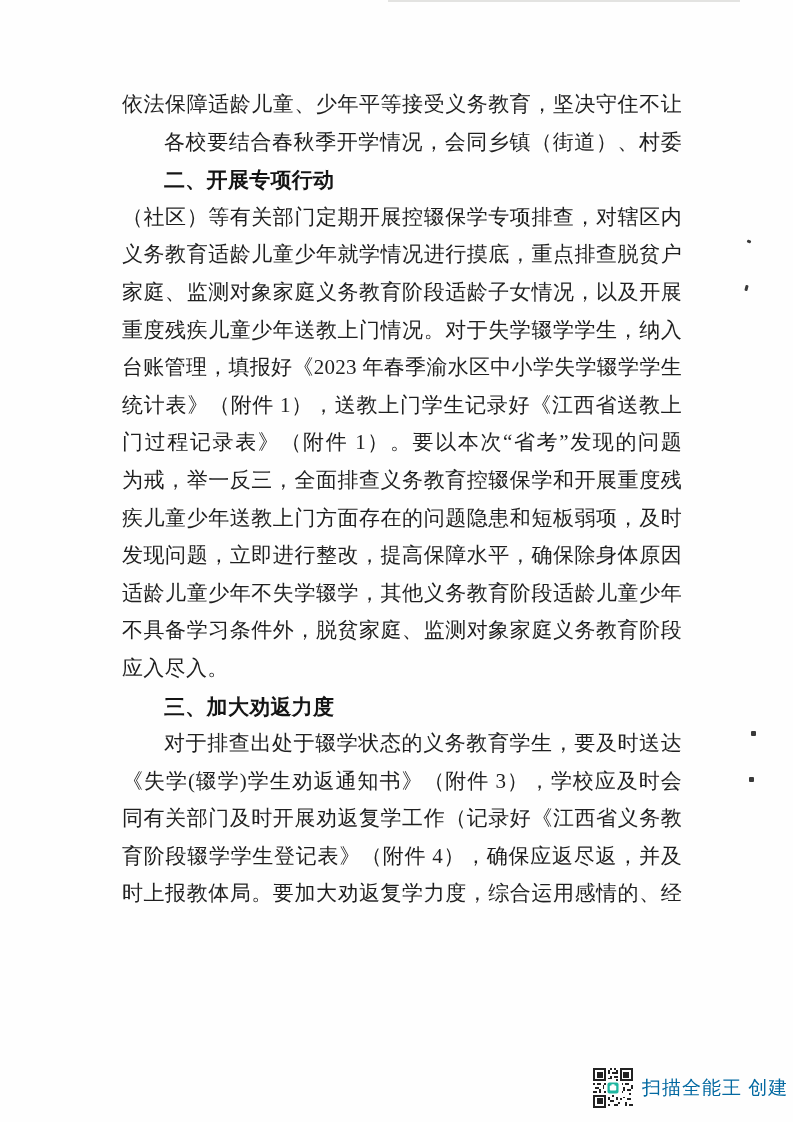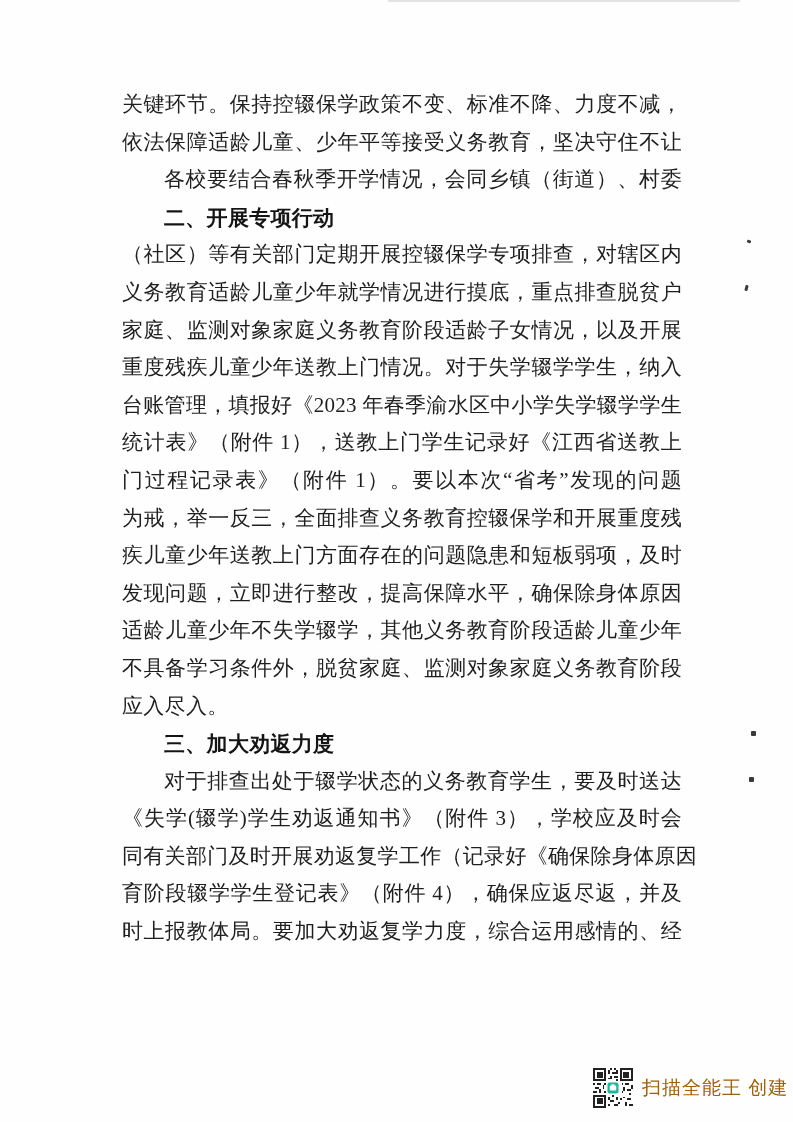--- a/index.html
+++ b/index.html
@@ -82,53 +82,52 @@
   .qr svg {
     width: 40px;
     height: 40px;
     display: block;
     shape-rendering: crispEdges;
   }
   .watermark-label {
     font-family: "Liberation Sans", sans-serif;
     font-size: 19px;
     letter-spacing: 1px;
-    color: #a16207;
+    color: #0369a1;
     white-space: nowrap;
   }
 </style>
 </head>
 <body>
 
 <div class="page">
 
   <div class="top-streak"></div>
 
   <div class="doc">
-    <div class="line">关键环节。保持控辍保学政策不变、标准不降、力度不减，</div>
     <div class="line">依法保障适龄儿童、少年平等接受义务教育，坚决守住不让</div>
     <div class="line indent">各校要结合春秋季开学情况，会同乡镇（街道）、村委</div>
     <div class="line heading">二、开展专项行动</div>
     <div class="line">（社区）等有关部门定期开展控辍保学专项排查，对辖区内</div>
     <div class="line">义务教育适龄儿童少年就学情况进行摸底，重点排查脱贫户</div>
     <div class="line">家庭、监测对象家庭义务教育阶段适龄子女情况，以及开展</div>
     <div class="line">重度残疾儿童少年送教上门情况。对于失学辍学学生，纳入</div>
     <div class="line">台账管理，填报好《2023 年春季渝水区中小学失学辍学学生</div>
     <div class="line">统计表》（附件 1），送教上门学生记录好《江西省送教上</div>
     <div class="line">门过程记录表》（附件 1）。要以本次“省考”发现的问题</div>
     <div class="line">为戒，举一反三，全面排查义务教育控辍保学和开展重度残</div>
     <div class="line">疾儿童少年送教上门方面存在的问题隐患和短板弱项，及时</div>
     <div class="line">发现问题，立即进行整改，提高保障水平，确保除身体原因</div>
     <div class="line">适龄儿童少年不失学辍学，其他义务教育阶段适龄儿童少年</div>
     <div class="line">不具备学习条件外，脱贫家庭、监测对象家庭义务教育阶段</div>
     <div class="line short">应入尽入。</div>
     <div class="line heading">三、加大劝返力度</div>
     <div class="line indent">对于排查出处于辍学状态的义务教育学生，要及时送达</div>
     <div class="line">《失学(辍学)学生劝返通知书》（附件 3），学校应及时会</div>
-    <div class="line">同有关部门及时开展劝返复学工作（记录好《确保除身体原因</div>
+    <div class="line">同有关部门及时开展劝返复学工作（记录好《江西省义务教</div>
     <div class="line">育阶段辍学学生登记表》（附件 4），确保应返尽返，并及</div>
     <div class="line">时上报教体局。要加大劝返复学力度，综合运用感情的、经</div>
   </div>
 
   <span class="speck s1"></span>
   <span class="speck s2"></span>
   <span class="speck s3"></span>
   <span class="speck s4"></span>
 
   <div class="watermark">

